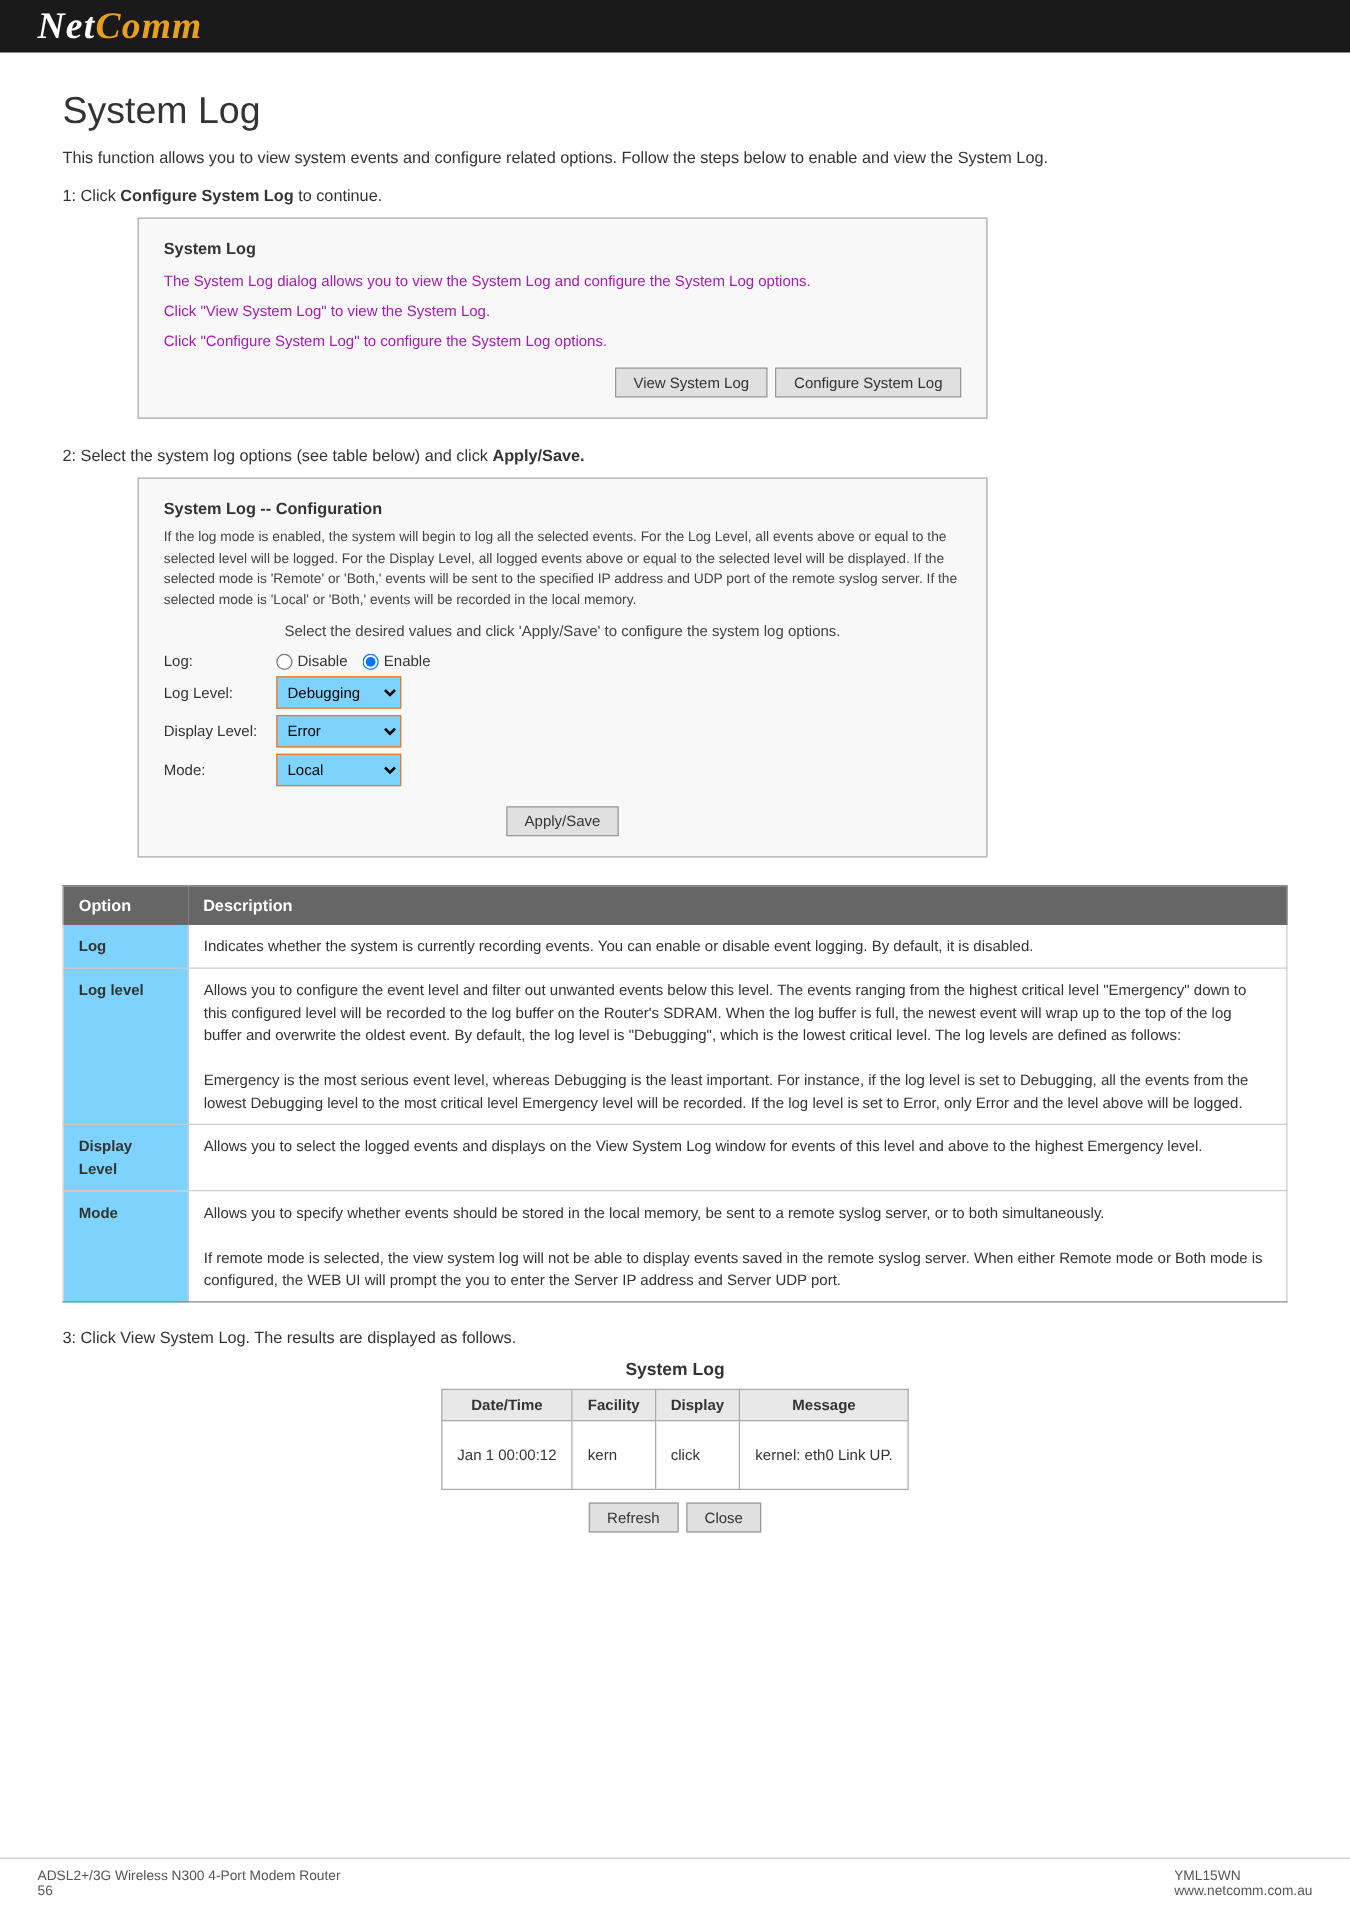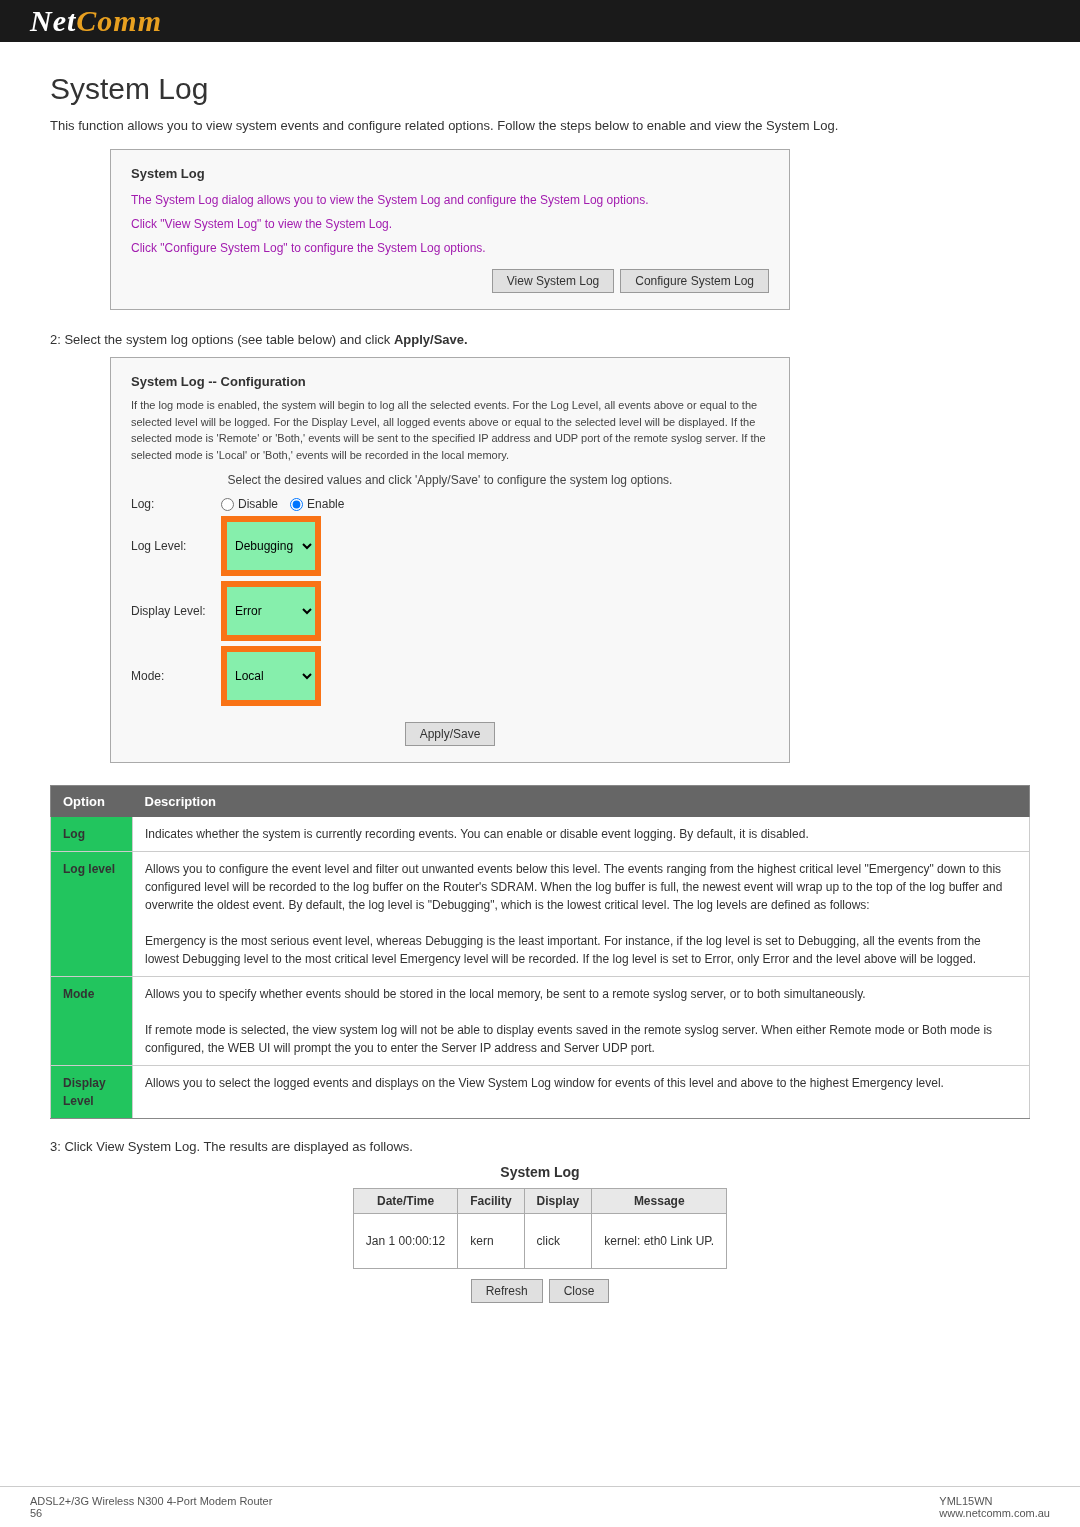--- a/index.html
+++ b/index.html
@@ -140,23 +140,23 @@
     }
 
     .form-label {
       width: 90px;
       color: #333;
       font-size: 12px;
     }
 
     .form-control {
       font-size: 12px;
-      border: 6px solid #f97316;
-      padding: 16px 4px;
-      background: #86efac;
+      border: 1px solid #f97316;
+      padding: 4px 4px;
+      background: #7dd3fc;
       min-width: 100px;
     }
 
     .radio-group {
       display: flex;
       gap: 12px;
       align-items: center;
       font-size: 12px;
     }
 
@@ -194,22 +194,22 @@
       padding: 8px 12px;
       vertical-align: top;
       border-bottom: 1px solid #ccc;
       border-right: 1px solid #ccc;
       font-size: 12px;
       line-height: 1.5;
     }
 
     .options-table td:first-child {
       font-weight: bold;
-      width: 82px;
-      background: #22c55e;
+      width: 100px;
+      background: #7dd3fc;
       border-left: 1px solid #ccc;
     }
 
     .options-table tr:last-child td {
       border-bottom: 1px solid #888;
     }
 
     
     .syslog-section {
       margin-top: 10px;
@@ -290,20 +290,23 @@
   </div>
 </div>
 
 <div class="content">
 
   <h1 class="page-title">System Log</h1>
 
   <p class="intro-text">This function allows you to view system events and configure related options. Follow the steps below to enable and view the System Log.</p>
 
   <div class="step">
+    <p class="step-label">
+      <span>1:  Click </span><strong>Configure System Log</strong><span> to continue.</span>
+    </p>
 
     <div class="dialog-box">
       <div class="dialog-title">System Log</div>
       <div class="dialog-desc">The System Log dialog allows you to view the System Log and configure the System Log options.</div>
       <div class="dialog-desc">Click "View System Log" to view the System Log.</div>
       <div class="dialog-desc">Click "Configure System Log" to configure the System Log options.</div>
       <div class="dialog-buttons">
         <button class="btn">View System Log</button>
         <button class="btn">Configure System Log</button>
       </div>
@@ -375,30 +378,30 @@
       </tr>
       <tr>
         <td>Log level</td>
         <td style="font-size:12px; line-height:1.5;">
           Allows you to configure the event level and filter out unwanted events below this level.  The events ranging from the highest critical level "Emergency" down to this configured level will be recorded to the log buffer on the Router's SDRAM.  When the log buffer is full, the newest event will wrap up to the top of the log buffer and overwrite the oldest event.  By default, the log level is "Debugging", which is the lowest critical level.  The log levels are defined as follows:
           <br><br>
           Emergency is the most serious event level, whereas Debugging is the least important.  For instance, if the log level is set to Debugging, all the events from the lowest Debugging level to the most critical level Emergency level will be recorded.  If the log level is set to Error, only Error and the level above will be logged.
         </td>
       </tr>
       <tr>
+        <td>Display Level</td>
+        <td>Allows you to select the logged events and displays on the View System Log window for events of this level and above to the highest Emergency level.</td>
+      </tr>
+      <tr>
         <td>Mode</td>
         <td style="font-size:12px; line-height:1.5;">
           Allows you to specify whether events should be stored in the local memory, be sent to a remote syslog server, or to both simultaneously.
           <br><br>
           If remote mode is selected, the view system log will not be able to display events saved in the remote syslog server.  When either Remote mode or Both mode is configured, the WEB UI will prompt the you to enter the Server IP address and Server UDP port.
         </td>
-      </tr>
-      <tr>
-        <td>Display Level</td>
-        <td>Allows you to select the logged events and displays on the View System Log window for events of this level and above to the highest Emergency level.</td>
       </tr>
     </tbody>
   </table>
 
   <div class="step">
     <p class="step3-label">3:  Click View System Log. The results are displayed as follows.</p>
 
     <div class="syslog-section">
       <div class="syslog-title">System Log</div>
 

